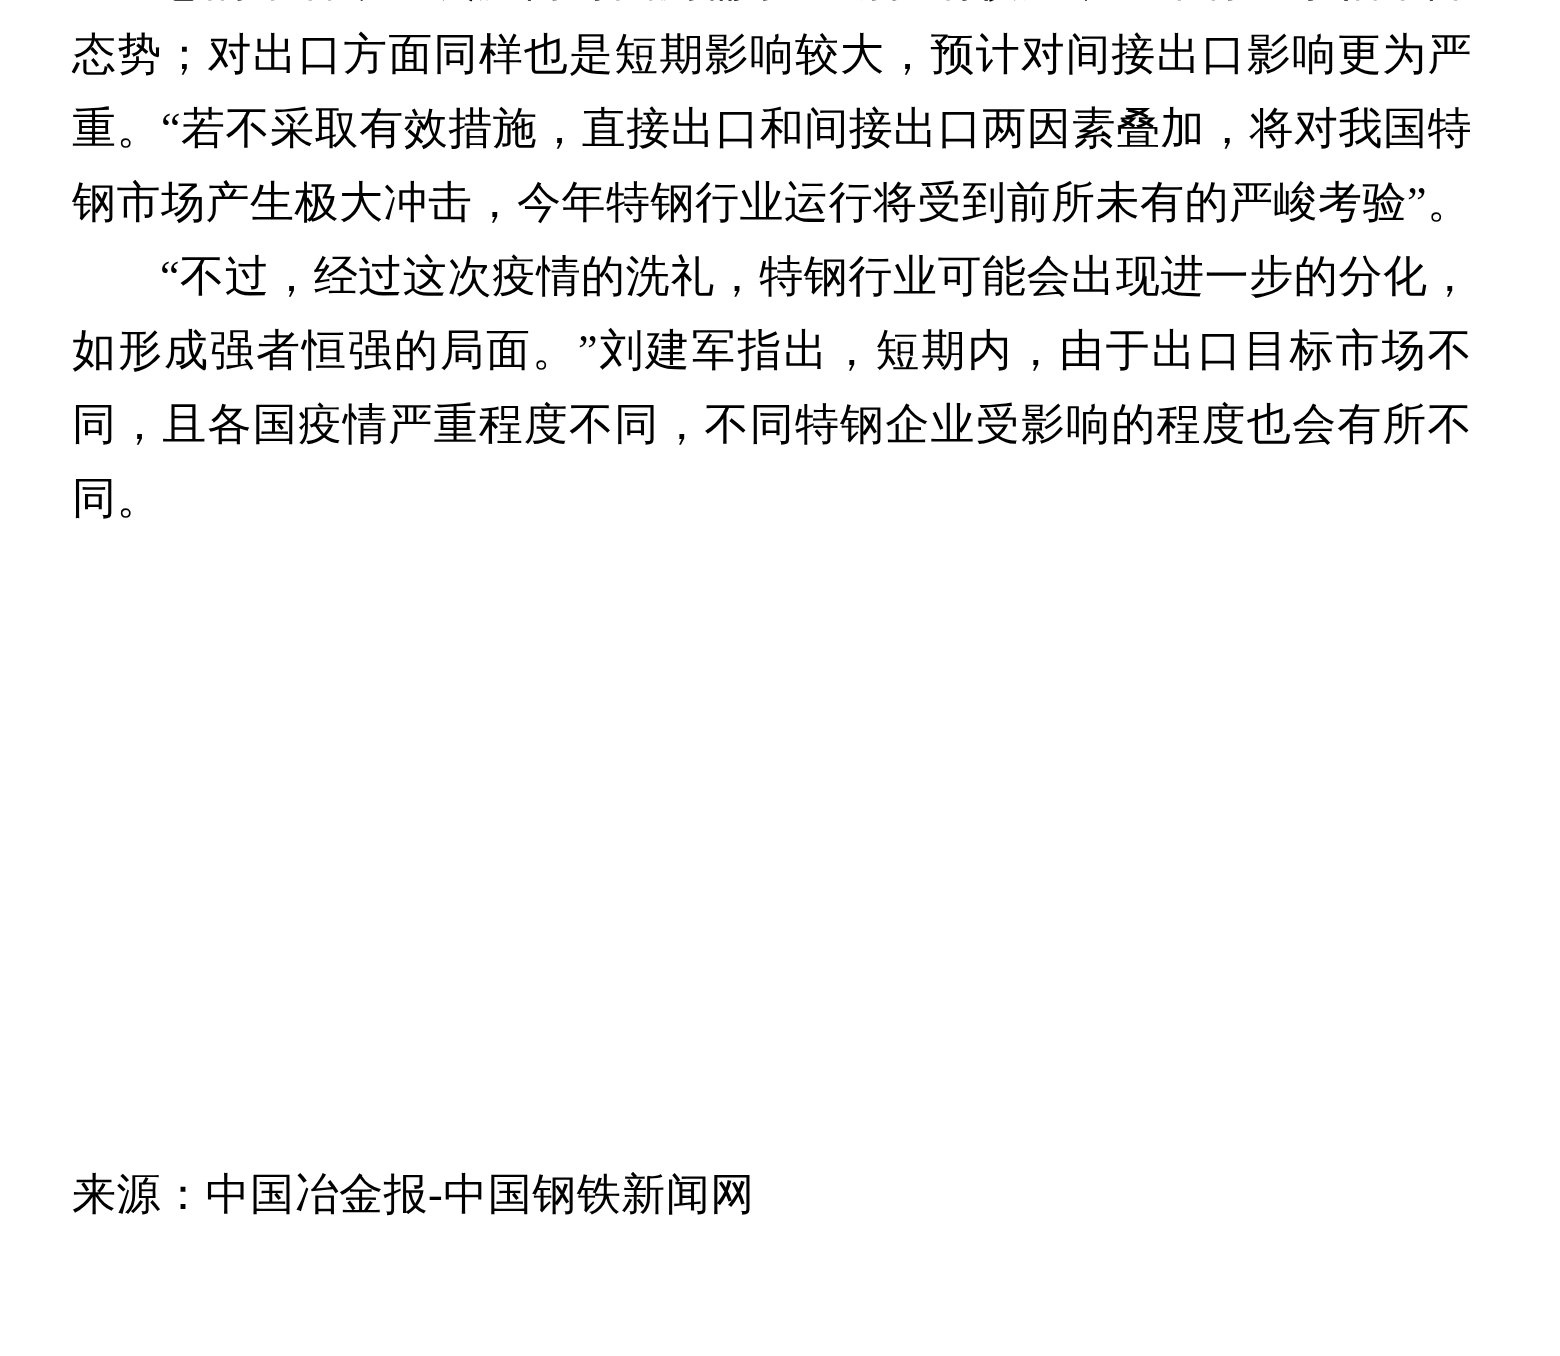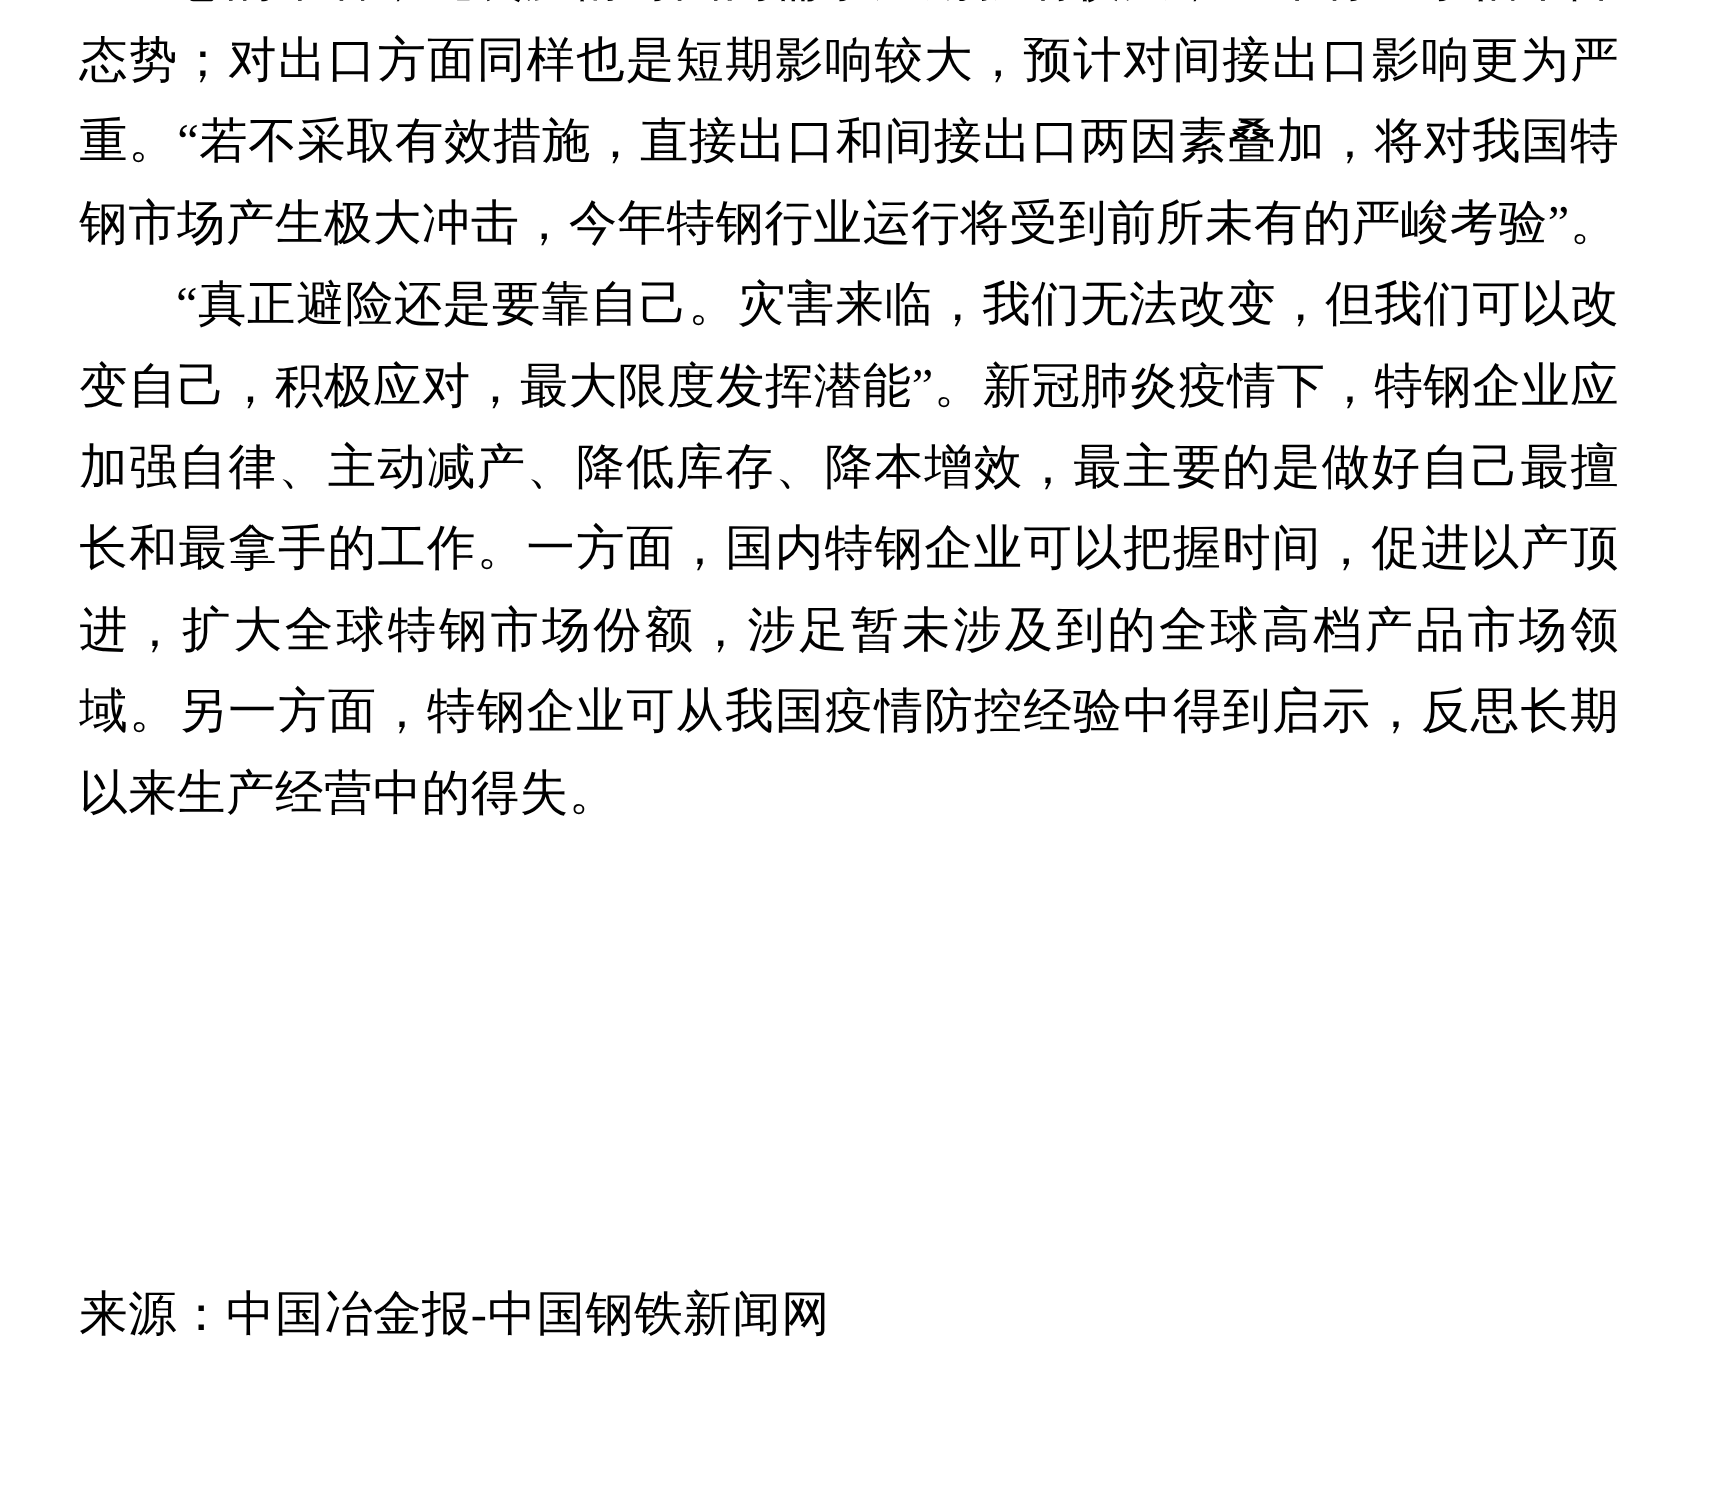--- a/index.html
+++ b/index.html
@@ -51,19 +51,19 @@
     line-height: 62px;
     letter-spacing: 0.5px;
   }
 </style>
 </head>
 <body>
 
 <div class="page">
   <div class="article">
     <p class="para para-clipped">总的来看，此次疫情对国内需求短期影响较大，全年将呈小幅下降态势；对出口方面同样也是短期影响较大，预计对间接出口影响更为严重。“若不采取有效措施，直接出口和间接出口两因素叠加，将对我国特钢市场产生极大冲击，今年特钢行业运行将受到前所未有的严峻考验”。</p>
-    <p class="para para-gap">“真正避险还是要靠自己。灾害来临，我们无法改变，但我们可以改变自己，积极应对，最大限度发挥潜能”。新冠肺炎疫情下，特钢企业应加强自律、主动减产、降低库存、降本增效，最主要的是做好自己最擅长和最拿手的工作。一方面，国内特钢企业可以把握时间，促进以产顶进，扩大全球特钢市场份额，涉足暂未涉及到的全球高档产品市场领域。另一方面，特钢企业可从我国疫情防控经验中得到启示，反思长期以来生产经营中的得失。</p>
+    <p class="para para-gap">“不过，经过这次疫情的洗礼，特钢行业可能会出现进一步的分化，如形成强者恒强的局面。”刘建军指出，短期内，由于出口目标市场不同，且各国疫情严重程度不同，不同特钢企业受影响的程度也会有所不同。</p>
   </div>
 
   <div class="source-wrap">
     <span class="source">来源：中国冶金报-中国钢铁新闻网</span>
   </div>
 </div>
 
 </body></html>

